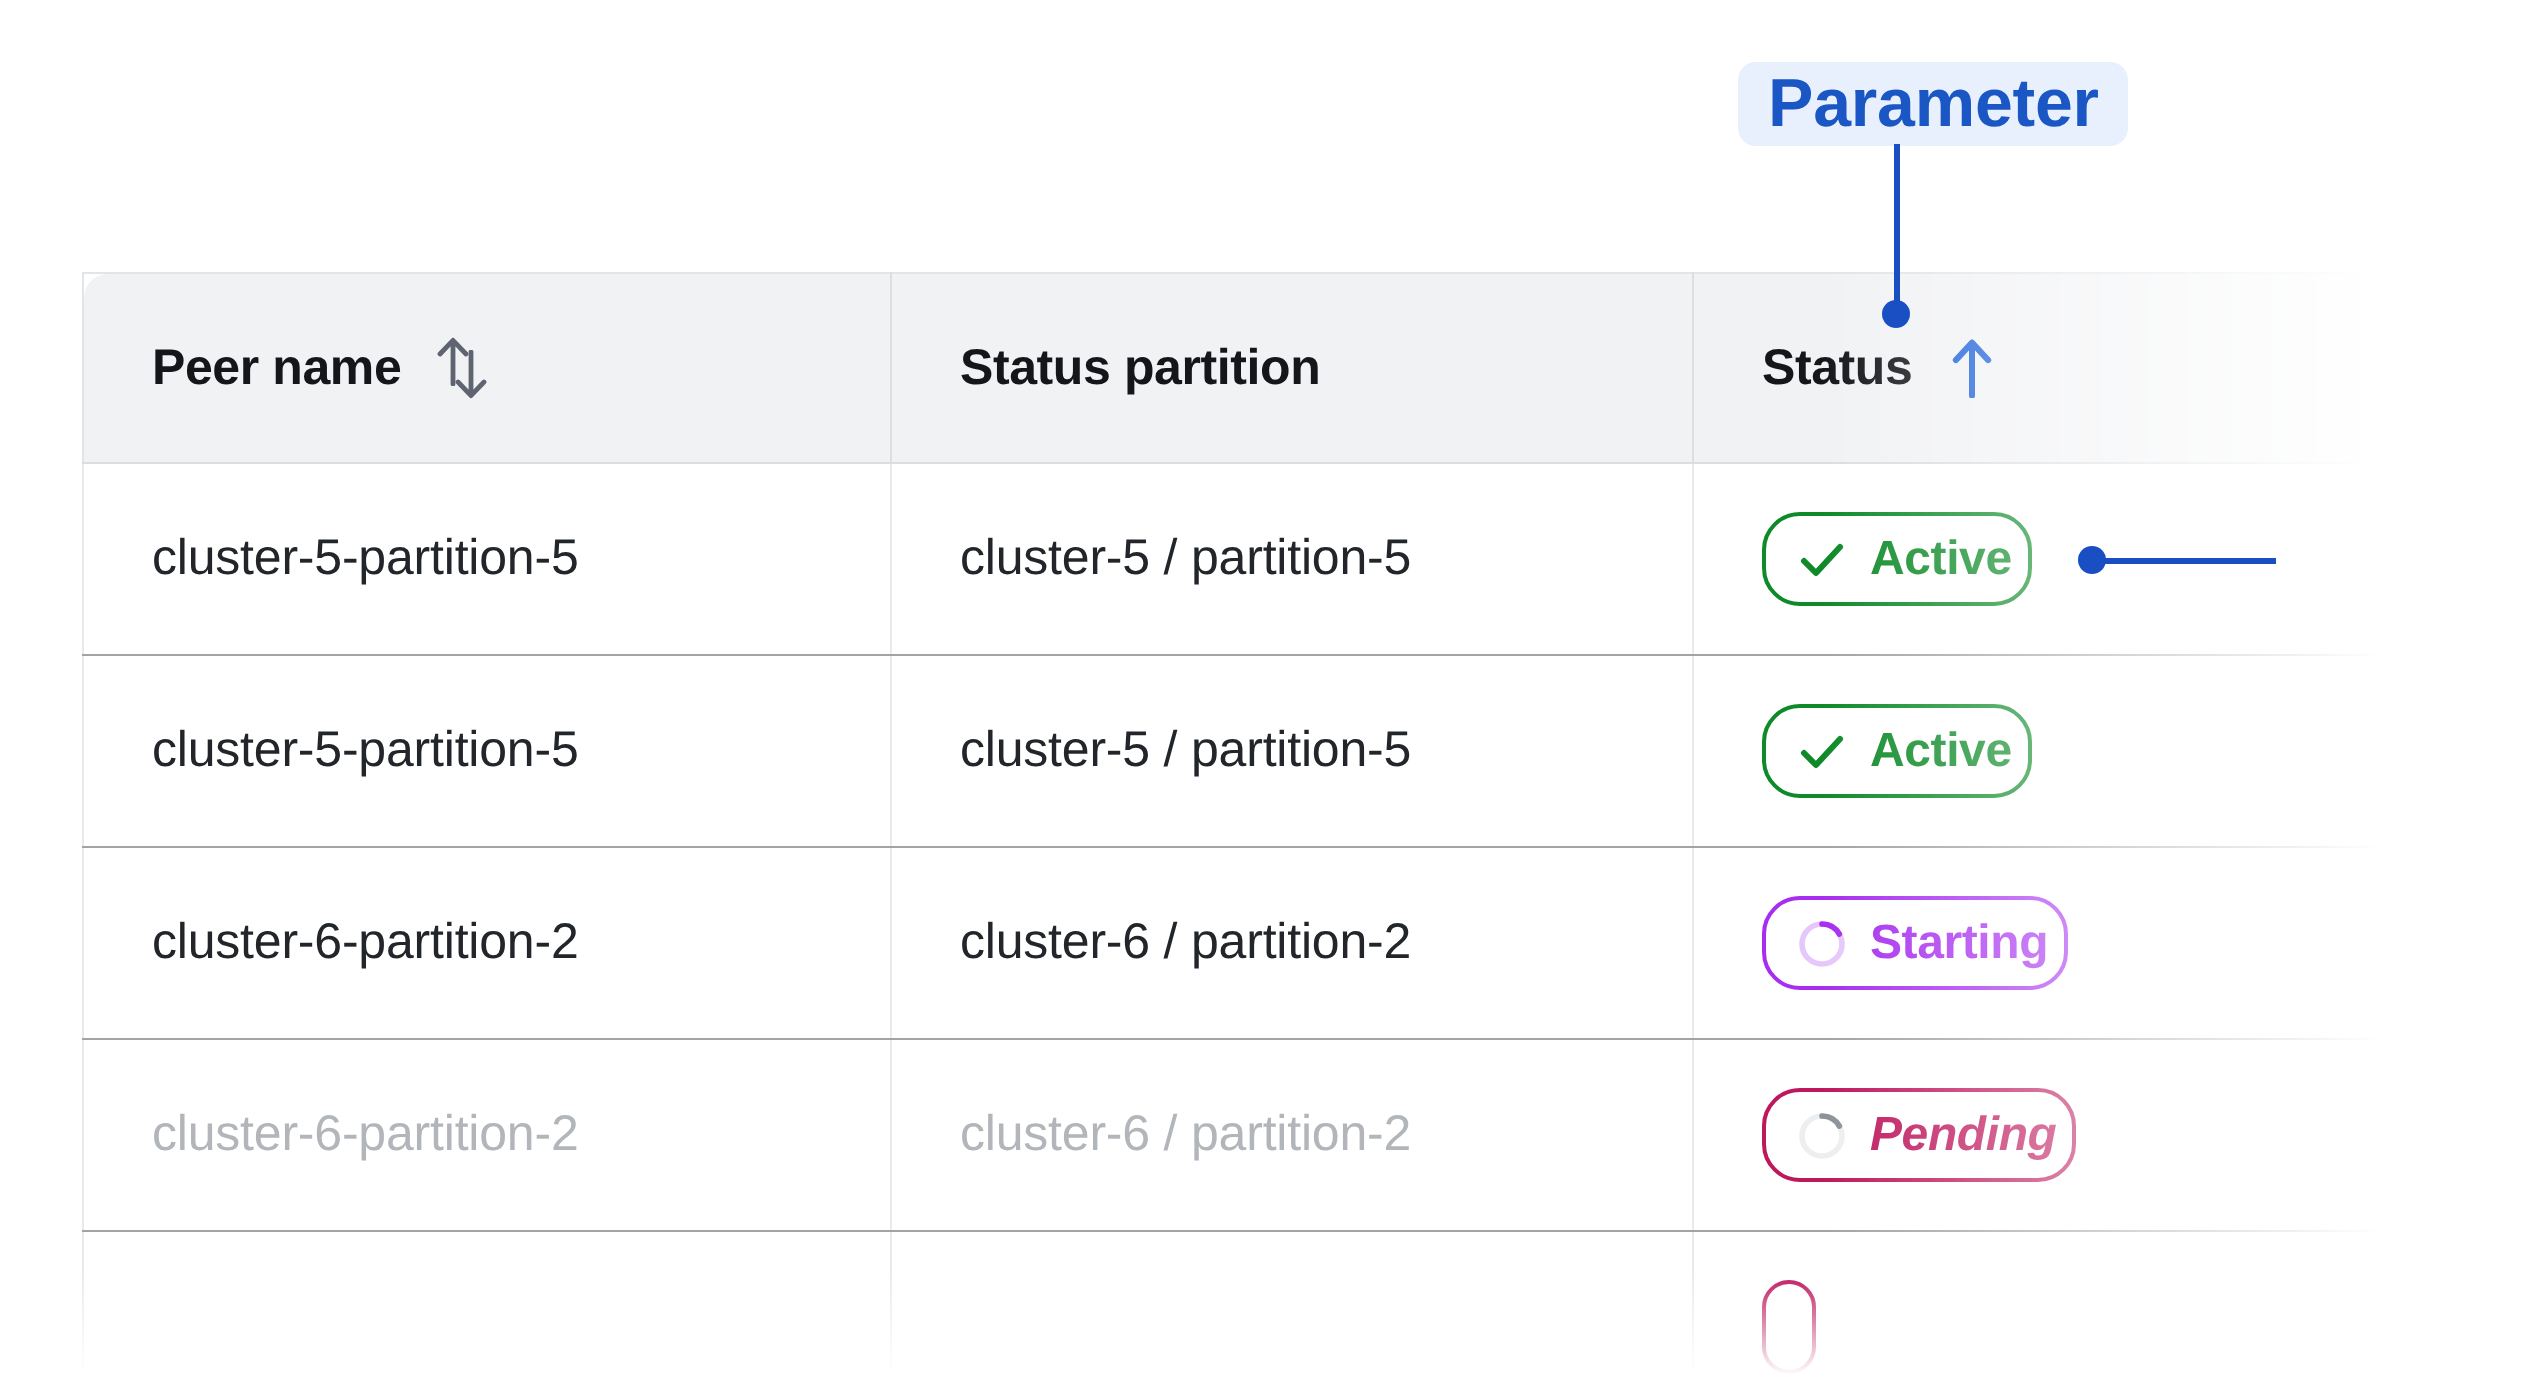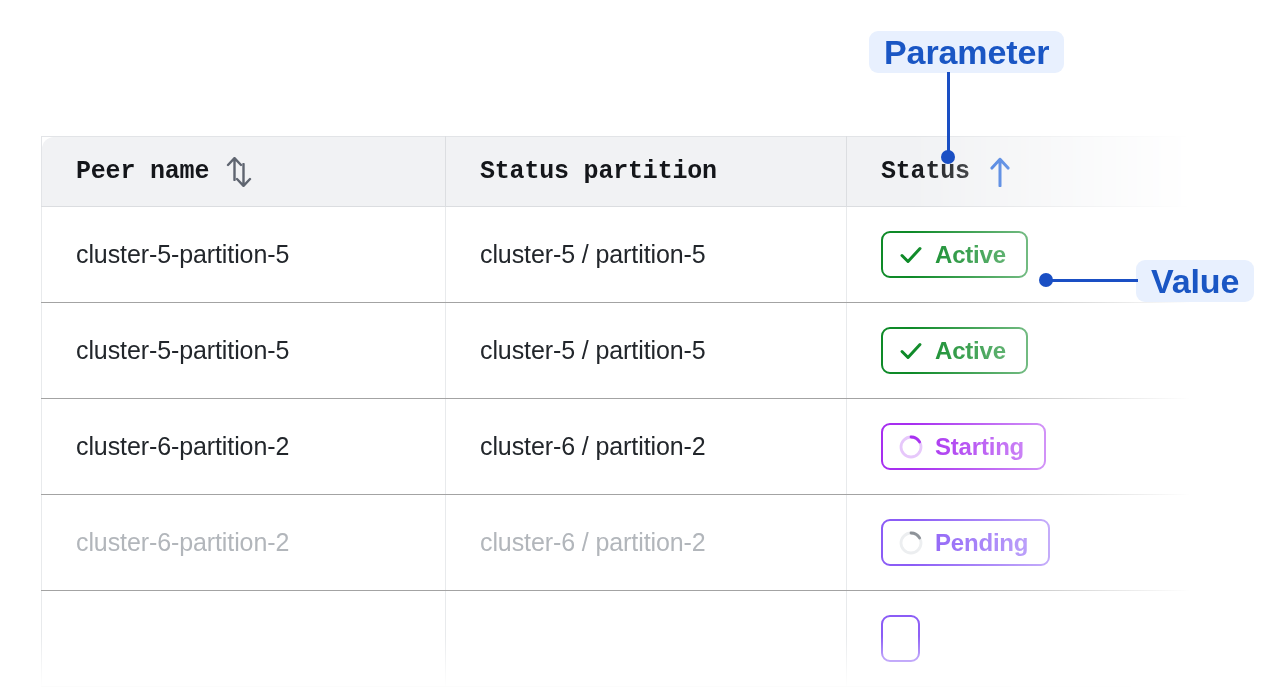--- a/index.html
+++ b/index.html
@@ -41,21 +41,21 @@
     border-collapse: collapse;
     width: 1155px;
     table-layout: fixed;
     background: #ffffff;
   }
 
   table.peers col.c-peer      { width: 404px; }
   table.peers col.c-partition { width: 401px; }
   table.peers col.c-status    { width: 350px; }
 
-  thead tr { height: 70px; font-family: Liberation Mono, monospace; }
+  thead tr { height: 95px; }
 
   thead th {
     background: #f1f2f4;
     text-align: left;
     vertical-align: middle;
     padding: 0 0 0 34px;
     font-size: 25px;
     font-weight: bold;
     color: #14161a;
     letter-spacing: -0.2px;
@@ -98,33 +98,33 @@
   .sort-both .up   { left: 0;  top: 0; }
   .sort-both .down { left: 9px; top: 7px; }
   .sort-asc { width: 26px; height: 30px; flex: none; }
 
   
   .badge {
     display: inline-flex;
     align-items: center;
     gap: 11px;
     height: 47px;
-    padding: 0 20px 0 15px;
+    padding: 0 8px 0 15px;
     border: 2px solid currentColor;
-    border-radius: 9px;
+    border-radius: 19px;
     font-size: 24px;
     font-weight: bold;
     letter-spacing: -0.2px;
     background: #ffffff;
     white-space: nowrap;
   }
   .badge .lbl { line-height: 1; }
   .badge.active   { color: #0e8a28; }
   .badge.starting { color: #a72ef0; }
-  .badge.pending  { color: #8b5cf6; }
+  .badge.pending  { color: #be185d; font-style: italic; }
 
   .spinner { width: 26px; height: 26px; flex: none; display: block; }
   .check   { width: 26px; height: 26px; flex: none; display: block; }
 
   
   .anno-pill {
     position: absolute;
     display: flex;
     align-items: center;
     justify-content: center;
@@ -269,17 +269,16 @@
         </tr>
 
       </tbody>
     </table>
   </div>
 
   <div class="anno-pill" id="pill-parameter">Parameter</div>
   <div class="anno-line" id="line-parameter"></div>
   <div class="anno-dot" id="dot-parameter"></div>
 
-  <div class="anno-pill" id="pill-value">Value</div>
   <div class="anno-line" id="line-value"></div>
   <div class="anno-dot" id="dot-value"></div>
 
 </div>
 
 </body></html>

